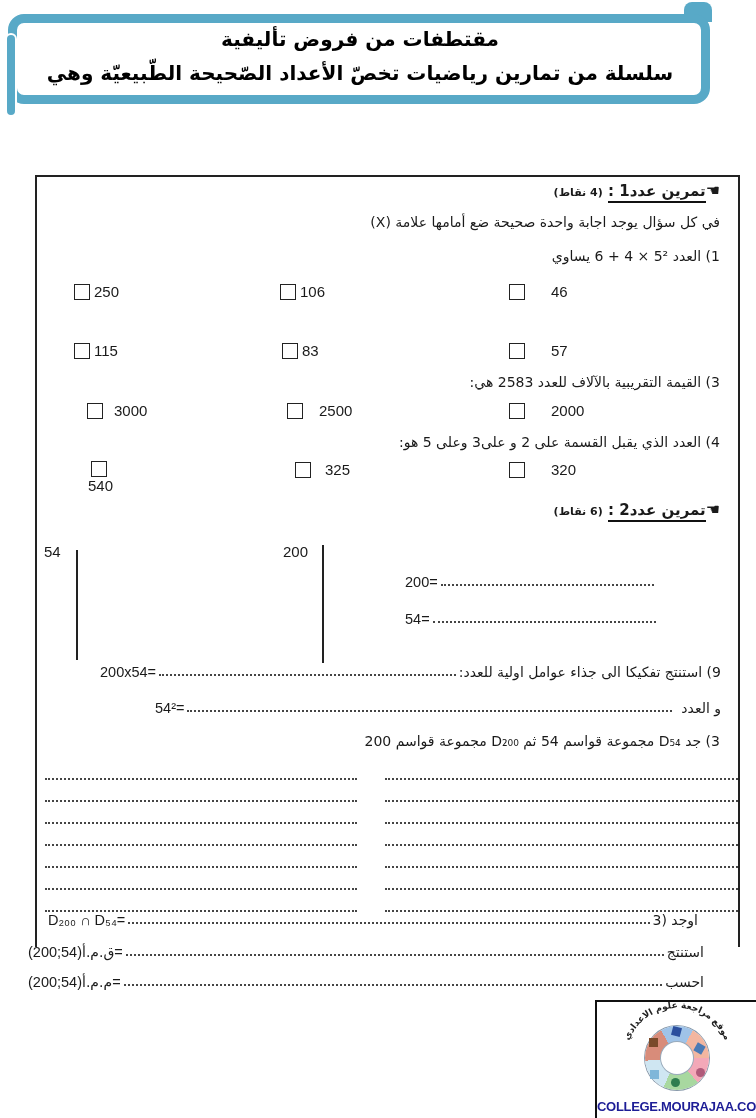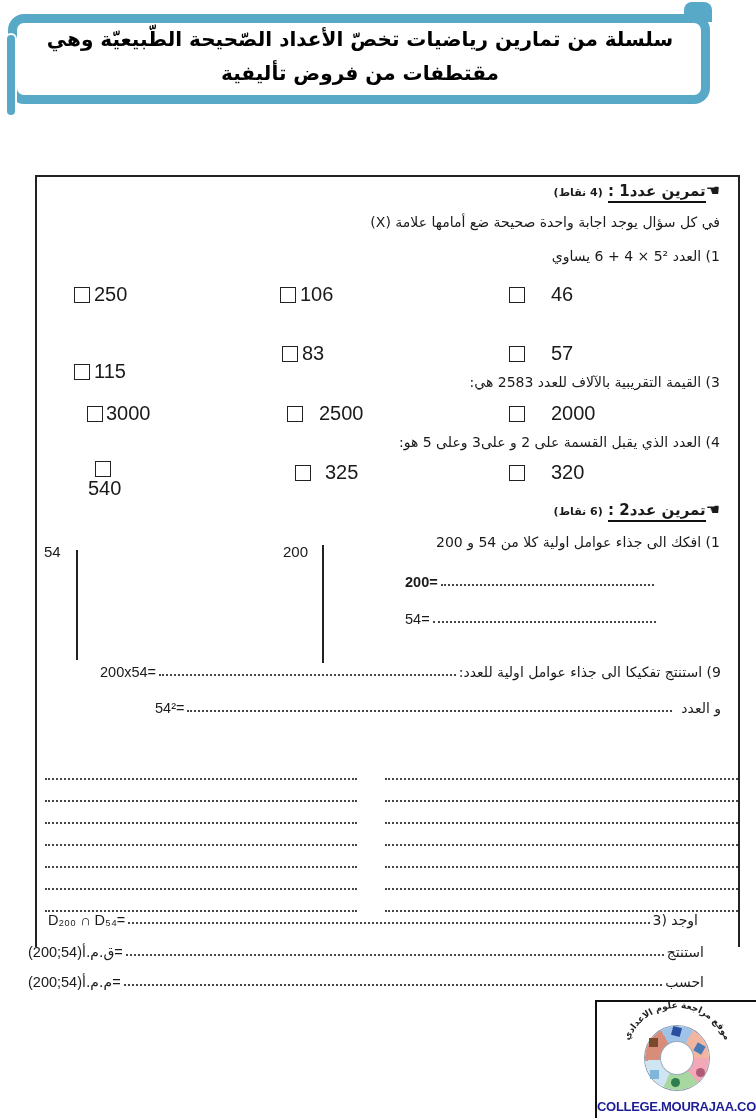--- a/index.html
+++ b/index.html
@@ -21,24 +21,24 @@
   #box-top{left:35px;top:175px;width:705px;height:2px;}
   #box-left{left:35px;top:175px;width:2px;height:772px;}
   #box-right{left:738px;top:175px;width:2px;height:772px;}
 
   .rtl{position:absolute;left:45px;width:675px;direction:rtl;text-align:right;font-size:14px;}
   .exheader{position:absolute;left:45px;width:675px;direction:rtl;text-align:right;font-size:15px;font-weight:bold;}
   .exheader .hand{font-size:16px;font-weight:normal;}
   .exheader .extitle{border-bottom:2px solid #111;padding-bottom:1px;}
   .exheader .pts{font-size:11px;font-weight:bold;}
 
-  .choice{position:absolute;display:flex;align-items:center;font-size:20px;
+  .choice{position:absolute;display:flex;align-items:center;font-size:15px;
           font-family:"Liberation Sans","DejaVu Sans",sans-serif;padding-left:12px;}
   .cb{width:14px;height:14px;border:1.6px solid #222;background:#fff;display:inline-block;flex:none;}
-  .g4{margin-left:4px;} .g9{margin-left:3px;} .g14{margin-left:14px;} .g16{margin-left:16px;} .g26{margin-left:26px;}
+  .g4{margin-left:4px;} .g9{margin-left:11px;} .g14{margin-left:14px;} .g16{margin-left:16px;} .g26{margin-left:26px;}
 
   .mix{position:absolute;display:flex;align-items:flex-end;font-size:14px;}
   .leader{flex:1;border-bottom:2px dotted #454545;margin:0 3px 4px 3px;height:12px;}
   .formula{font-family:"Liberation Sans","DejaVu Sans",sans-serif;font-size:14.5px;white-space:nowrap;}
   .alabel{direction:rtl;white-space:nowrap;font-size:14px;}
   .lltr{direction:ltr;white-space:nowrap;font-size:14px;}
 
   .vbar{position:absolute;width:2px;background:#222;}
   .fnum{position:absolute;font-size:15px;font-family:"Liberation Sans","DejaVu Sans",sans-serif;}
 
@@ -61,22 +61,22 @@
 </style>
 </head>
 <body>
 
 <div id="page">
 
   <div id="banner-tab"></div>
   <div id="banner"></div>
   <div id="banner-bar"></div>
   <div id="banner-text">
+    <div>مقتطفات من فروض تأليفية</div>
     <div>سلسلة من تمارين رياضيات تخصّ الأعداد الصّحيحة الطّبيعيّة وهي</div>
-    <div>مقتطفات من فروض تأليفية</div>
   </div>
 
   <div class="boxline" id="box-top"></div>
   <div class="boxline" id="box-left"></div>
   <div class="boxline" id="box-right"></div>
 
   <div class="exheader" style="top:181px;">
     <span class="hand">☚</span><span class="extitle">تمرين عدد1 :</span>
     <span class="pts">(4 نقاط)</span>
   </div>
@@ -91,21 +91,21 @@
   <div class="choice" style="left:268px;top:283px;">
     <span class="cb"></span>
     <span class="g4">106</span>
   </div>
   <div class="choice" style="left:497px;top:283px;">
     <span class="cb"></span>
     <span class="g26">46</span>
   </div>
 
 
-  <div class="choice" style="left:62px;top:342px;margin-top:18px;">
+  <div class="choice" style="left:62px;top:342px;">
     <span class="cb"></span>
     <span class="g4">115</span>
   </div>
   <div class="choice" style="left:270px;top:342px;">
     <span class="cb"></span>
     <span class="g4">83</span>
   </div>
   <div class="choice" style="left:497px;top:342px;">
     <span class="cb"></span>
     <span class="g26">57</span>
@@ -139,47 +139,47 @@
   <div class="choice" style="left:497px;top:461px;">
     <span class="cb"></span>
     <span class="g26">320</span>
   </div>
 
   <div class="exheader" style="top:500px;">
     <span class="hand">☚</span><span class="extitle">تمرين عدد2 :</span>
     <span class="pts">(6 نقاط)</span>
   </div>
 
-  <div class="rtl" style="top:534px;">1) افكك الى جذاء عوامل اولية كلا من 54 و 200</div>
 
   <span class="fnum" style="left:44px;top:543px;">54</span>
   <div class="vbar" style="left:76px;top:550px;height:110px;"></div>
   <span class="fnum" style="left:283px;top:543px;">200</span>
   <div class="vbar" style="left:322px;top:545px;height:118px;"></div>
 
-  <div class="mix" style="left:405px;top:572px;width:252px;font-weight:bold;">
+  <div class="mix" style="left:405px;top:572px;width:252px;">
     <span class="formula">200=</span>
     <span class="leader"></span>
   </div>
   <div class="mix" style="left:405px;top:609px;width:254px;">
     <span class="formula" style="margin-left:0;">54=</span>
     <span class="leader"></span>
   </div>
 
   <div class="mix" style="left:45px;top:662px;width:676px;">
     <span class="formula" style="margin-left:55px;">200x54=</span>
     <span class="leader"></span>
     <span class="alabel">9) استنتج تفكيكا الى جذاء عوامل اولية للعدد:</span>
   </div>
   <div class="mix" style="left:45px;top:698px;width:676px;">
     <span class="formula" style="margin-left:110px;text-align:center;">54²=</span>
     <span class="leader"></span>
     <span class="alabel" style="margin-left:6px;">و العدد</span>
   </div>
 
+  <div class="rtl" style="top:733px;">3) جد  D₅₄  مجموعة قواسم 54 ثم D₂₀₀  مجموعة قواسم 200</div>
 
   <div class="anscol" style="left:45px;top:758px;width:312px;">
     <div class="ansrow"></div>
     <div class="ansrow"></div>
     <div class="ansrow"></div>
     <div class="ansrow"></div>
     <div class="ansrow"></div>
     <div class="ansrow"></div>
     <div class="ansrow"></div>
   </div>

